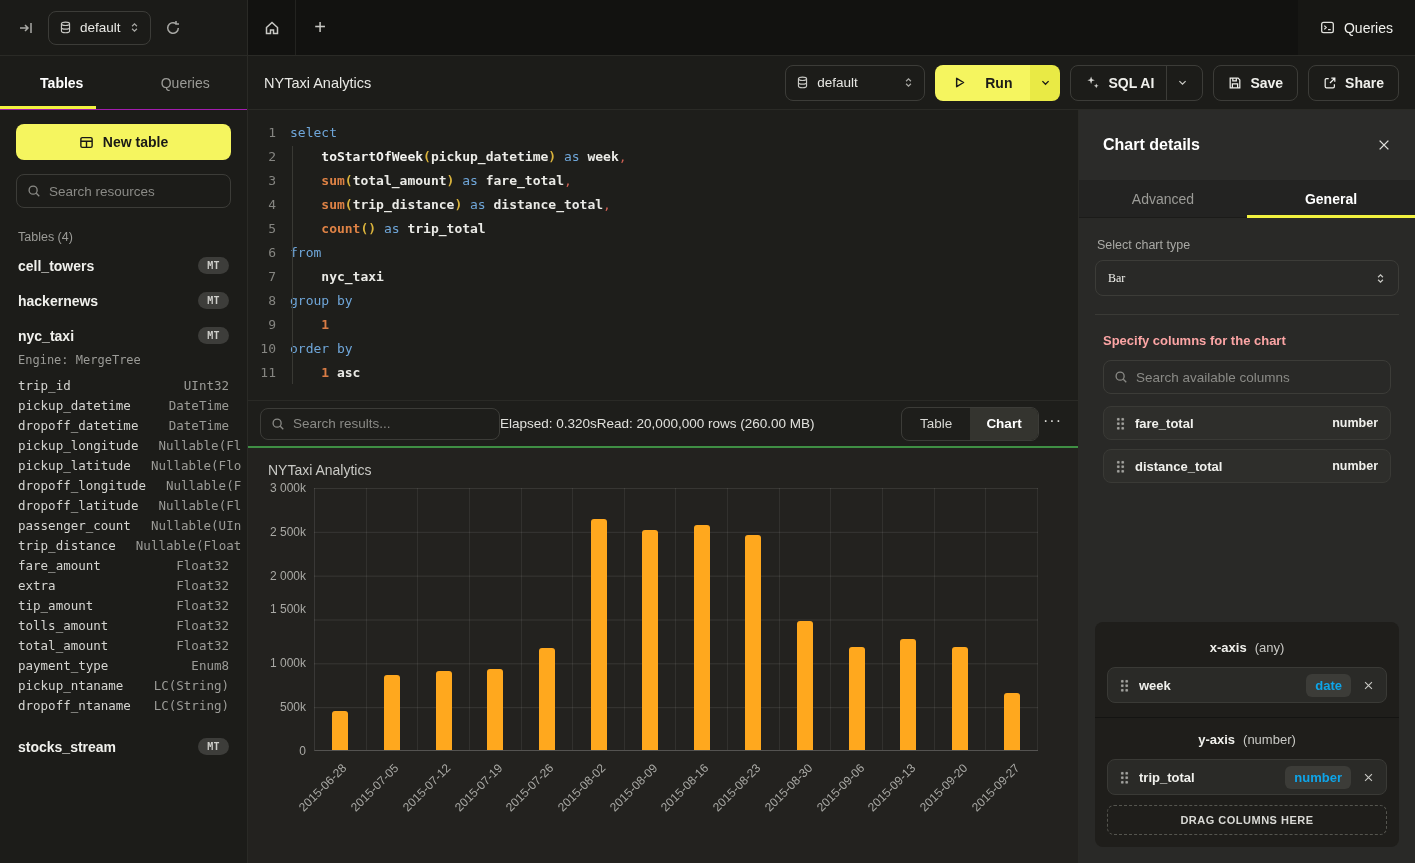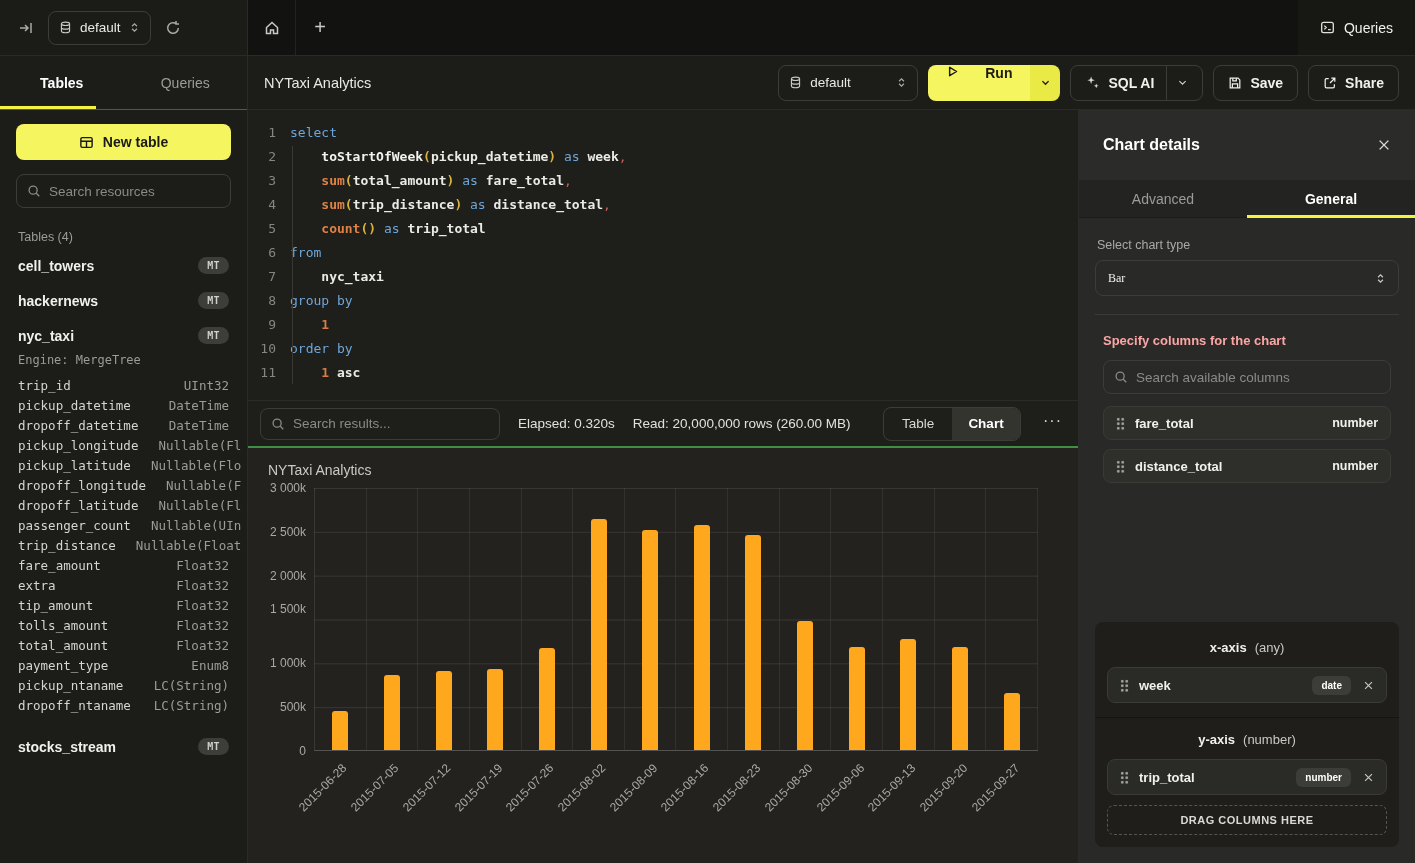--- a/index.html
+++ b/index.html
@@ -42,21 +42,21 @@
   .col-row { display:flex; justify-content:space-between; height:20px; align-items:center; padding:0 2px; }
   .col-name { font-size:12.5px; color:#D5D5D1; }
   .col-type { font-size:12.5px; color:#9B9B97;padding-left:20px; }
 
   
   .content-col { flex:1; display:flex; flex-direction:column; min-width:0; }
   .main-header { height:54px; background:#1C1C19; border-bottom:1px solid #2A2A26; display:flex; align-items:center; padding:0 16px; gap:10px; }
   .doc-title { font-size:14.5px; color:#E8E8E4; flex:1; }
   .btn { display:flex; align-items:center; gap:8px; border:1px solid #3C3C38; border-radius:8px; height:36px; padding:0 14px; background:transparent; color:#F0F0EC; font-size:14px; font-weight:bold; cursor:pointer; }
   .run-btn { display:flex; align-items:stretch; border-radius:8px; overflow:hidden; height:36px; cursor:pointer; }
-  .run-main { display:flex; gap:26px; background:#F5F55F; color:#1B1B18; padding:0 18px; font-size:14px; font-weight:bold; border:none; cursor:pointer; }
+  .run-main { display:flex; align-items:center; gap:19px; background:#F5F55F; color:#1B1B18; padding:0 18px; font-size:14px; font-weight:bold; border:none; cursor:pointer; }
   .run-caret { width:30px; background:#E9EA45; color:#1B1B18; display:flex; align-items:center; justify-content:center; border:none; cursor:pointer; }
   .split-sep { width:1px; background:#3C3C38; align-self:stretch; margin:0 2px 0 4px; }
 
   .content-row { flex:1; display:flex; min-height:0; }
   .main-area { flex:1; display:flex; flex-direction:column; min-width:0; background:#1E1E1B; }
 
   
   .editor { height:290px; padding:10px 0 0; position:relative; overflow:hidden; }
   .code-line { display:flex; height:24px; align-items:center; font-family:"DejaVu Sans Mono", monospace; font-size:13px; }
   .ln { width:28px; text-align:right; color:#858581; flex:none; }
@@ -65,21 +65,21 @@
   .tok-kw { color:#6FA6D9; }
   .tok-fn { color:#DE8245; font-weight:bold; }
   .tok-fnw { color:#F2F2EF; font-weight:bold; }
   .tok-paren { color:#D9B33C; font-weight:bold; }
   .tok-id { color:#EAEAE6; font-weight:bold; }
   .tok-comma { color:#CE5F53; }
   .tok-num { color:#D97C45; font-weight:bold; }
   .tok-pl { color:#EAEAE6; }
 
   
-  .results-bar { height:46px; border-top:1px solid #2A2A26; display:flex; align-items:center; padding:0 12px; gap:18px; }
+  .results-bar { height:46px; border-top:1px solid #2A2A26; display:flex; align-items:center; padding:0 12px; }
   .results-search { width:240px; height:32px; margin:0; }
   .stat { font-size:13.5px; color:#E0E0DC; white-space:nowrap; }
   .view-toggle { margin-left:auto; display:flex; border:1px solid #3C3C38; border-radius:8px; overflow:hidden; height:34px; }
   .view-toggle button { width:68px; background:transparent; border:none; color:#D9D9D5; font-size:13.5px; cursor:pointer; font-family:"Liberation Sans", sans-serif; }
   .view-toggle button.active { background:#34342F; color:#FFFFFF; font-weight:bold; }
   .more-btn { color:#D9D9D5; font-size:16px; letter-spacing:1px; background:none; border:none; cursor:pointer; padding:0 4px 6px; }
   .green-rule { height:2px; background:#3F8F44; }
 
   
   .chart-section { flex:1; background:#23221F; padding:10px 18px 0; min-height:0; }
@@ -113,21 +113,21 @@
   .col-pill { display:flex; align-items:center; gap:10px; border:1px solid #3A3A36; background:#2E2E2B; border-radius:8px; height:34px; padding:0 12px; margin-bottom:9px; cursor:grab; }
   .col-pill .nm { flex:1; font-size:13px; font-weight:bold; color:#F0F0EC; }
   .col-pill .tp { font-size:12.5px; font-weight:bold; color:#F0F0EC; }
   .drag-dots { width:9px; height:13px; background-image:radial-gradient(circle, #A4A4A0 1.2px, transparent 1.4px); background-size:4.5px 4.5px; flex:none; }
   .axis-card { margin-top:auto; background:#1F1E1B; border-radius:8px; padding:12px; }
   .axis-head { text-align:center; font-size:13px; color:#F0F0EC; margin:6px 0 12px; }
   .axis-head b { font-weight:bold; }
   .axis-head span { color:#C9C9C5; font-weight:normal; margin-left:8px; }
   .axis-item { display:flex; align-items:center; gap:10px; border:1px solid #3A3A36; background:#2A2A27; border-radius:8px; height:36px; padding:0 10px 0 12px; }
   .axis-item .nm { flex:1; font-size:13px; font-weight:bold; color:#F0F0EC; }
-  .type-chip { background:#3C3C38; border-radius:6px; padding:4px 9px; font-size:10px; font-weight:bold; color:#ffffff; }
+  .type-chip { background:#3C3C38; border-radius:6px; padding:4px 9px; font-size:13px; font-weight:bold; color:#0ea5e9; }
   .axis-x-btn { background:none; border:none; color:#C9C9C5; cursor:pointer; display:flex; padding:2px; }
   .axis-sep { height:1px; background:#141412; margin:14px -12px; }
   .drop-zone { border:1px dashed #55554F; border-radius:7px; height:30px; display:flex; align-items:center; justify-content:center; font-size:11px; font-weight:bold; letter-spacing:.5px; color:#D9D9D5; margin-top:10px; }
   svg { display:block; }
 </style>
 </head>
 <body>
 
 <div class="topbar">
   <div class="topbar-left">

